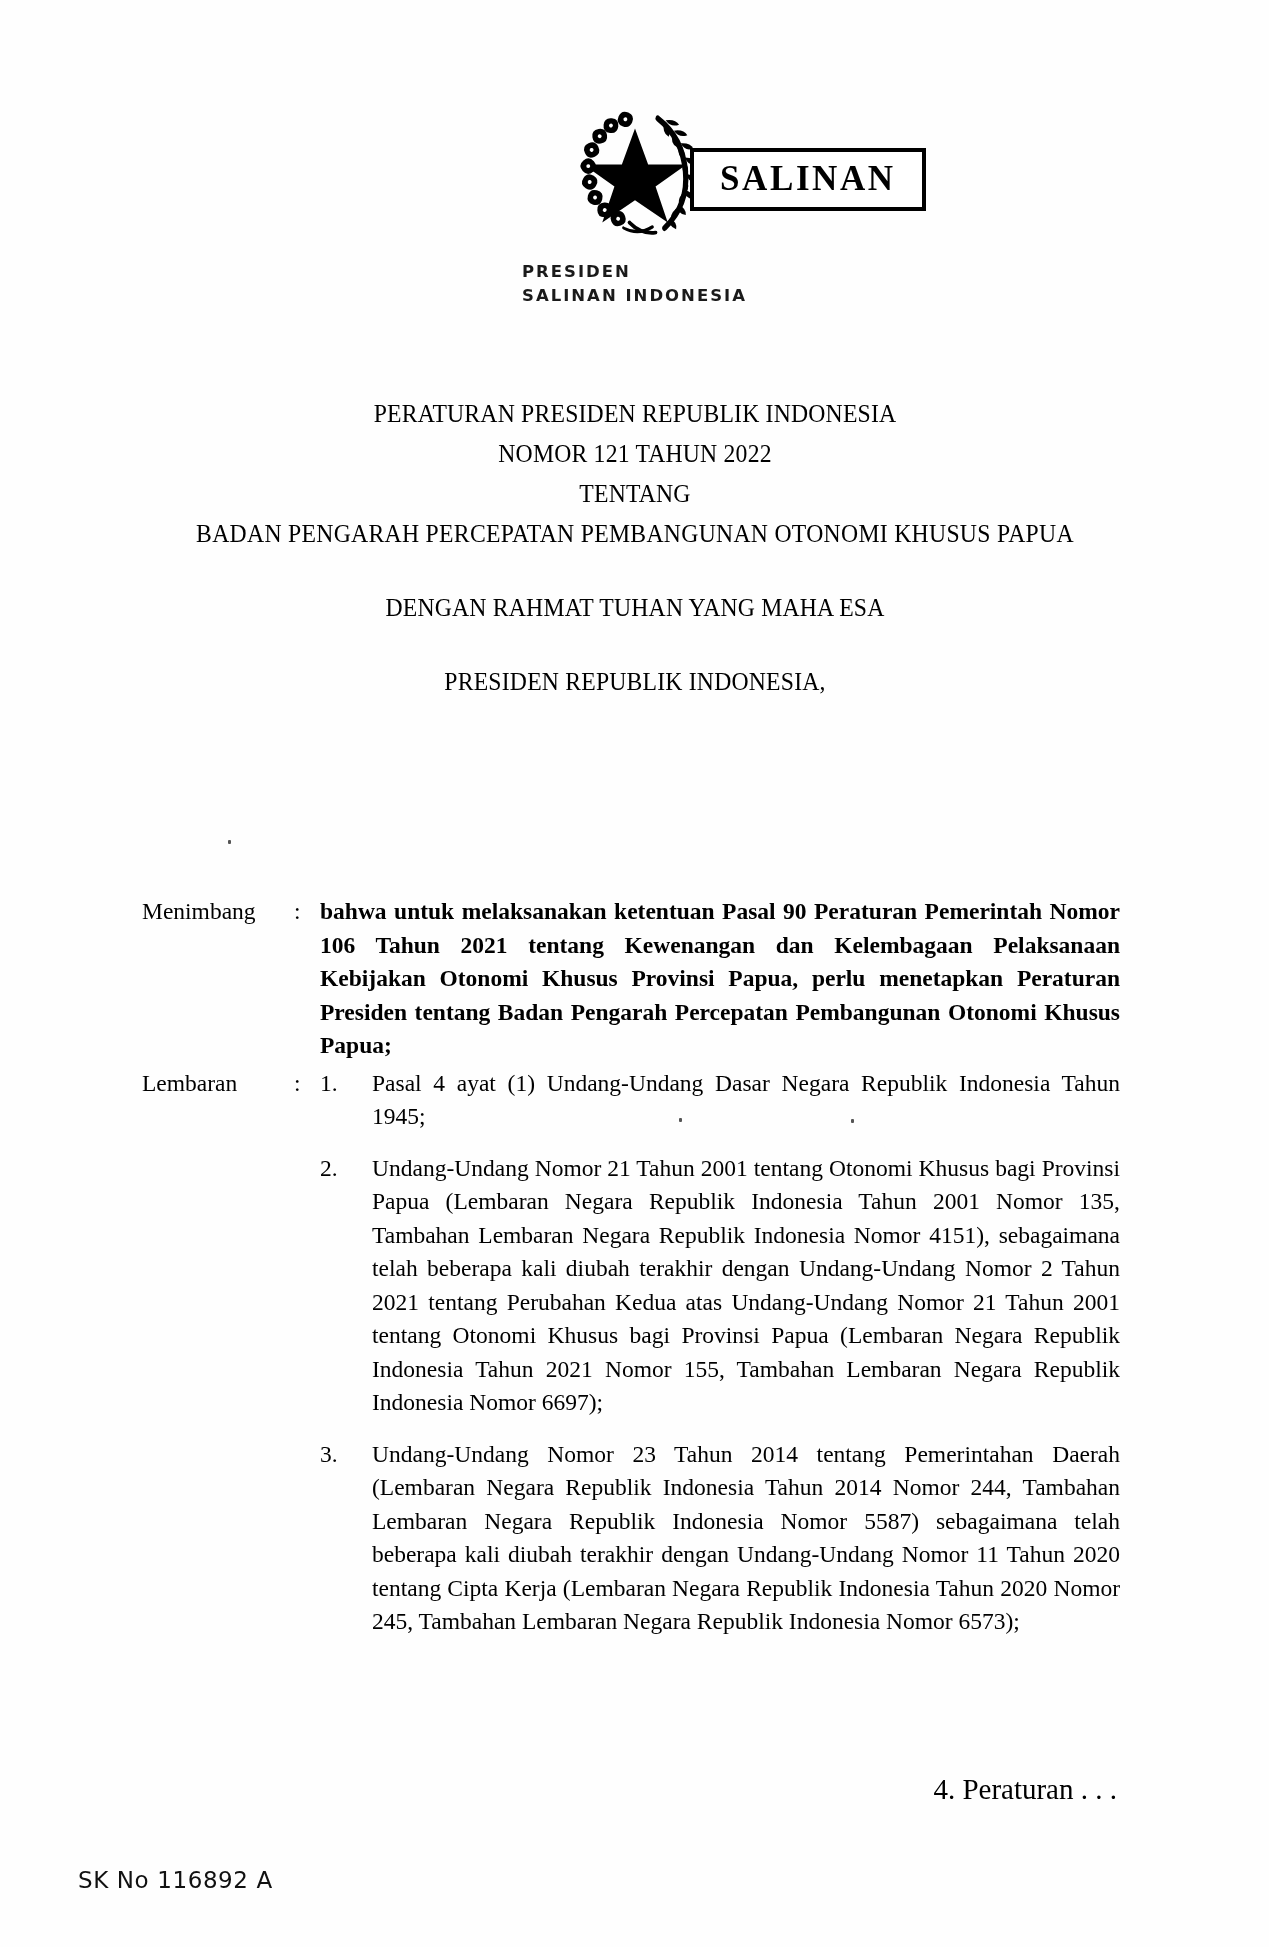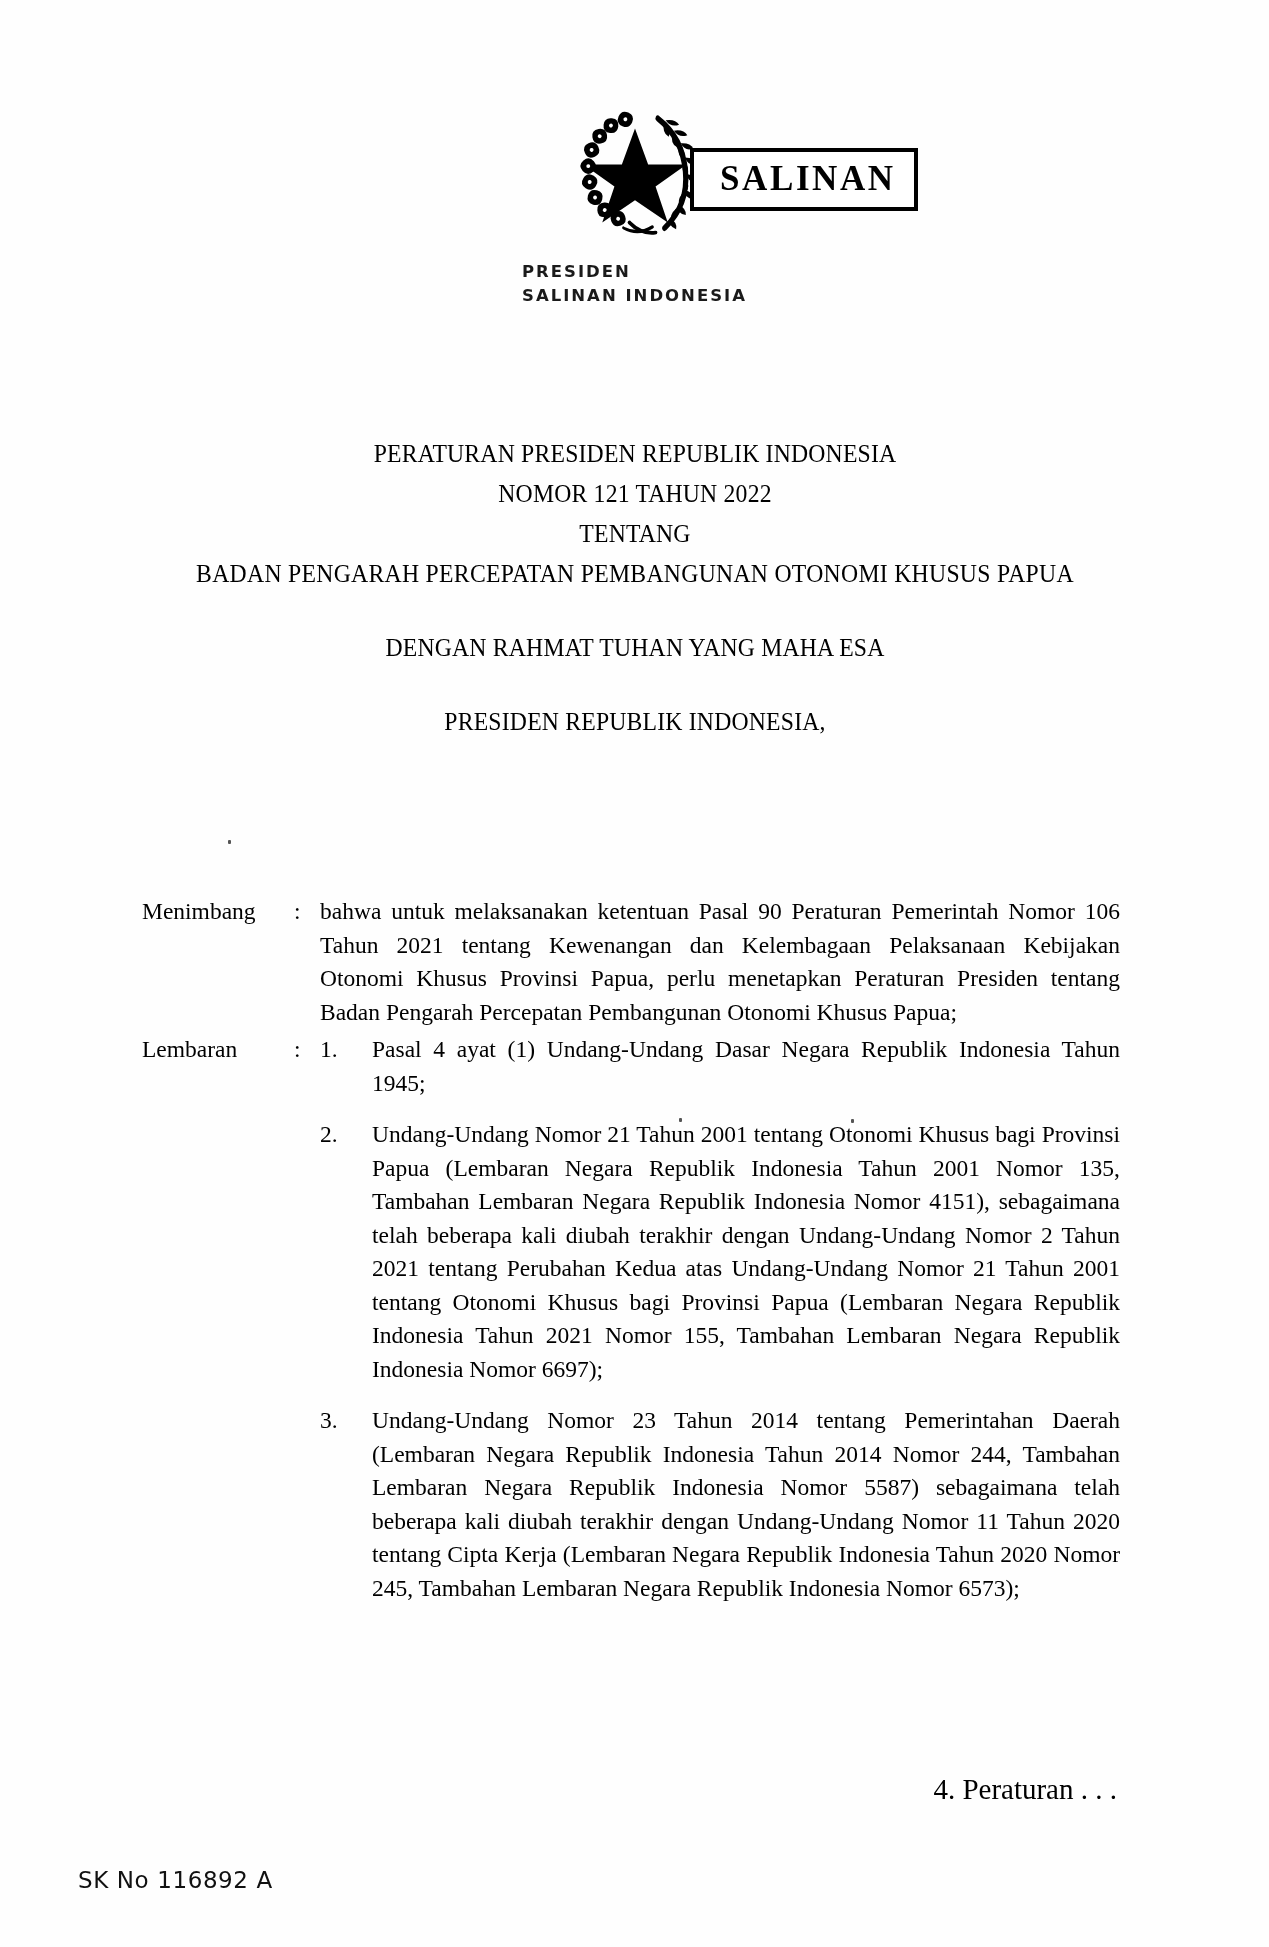--- a/index.html
+++ b/index.html
@@ -60,36 +60,36 @@
   .emblem-caption .cap-line {
     display: block;
     white-space: nowrap;
   }
 
   .salinan-box {
     position: absolute;
     left: 690px;
     top: 148px;
     border: 4px solid #000;
-    padding: 9px 18px 11px 26px;
+    padding: 9px 26px 11px 26px;
     background: #fff;
   }
   .salinan-text {
     font-family: "Liberation Serif", serif;
     font-weight: bold;
     font-size: 35px;
     letter-spacing: 2.6px;
     line-height: 1;
     white-space: nowrap;
   }
 
   
   .title-block {
     position: absolute;
-    top: 434px;
+    top: 394px;
     left: 90px;
     width: 1090px;
     text-align: center;
   }
   .title-line {
     font-family: "Liberation Serif", serif;
     font-size: 25.5px;
     line-height: 40px;
     letter-spacing: 0.2px;
     transform: scaleX(0.93);
@@ -125,20 +125,21 @@
     font-size: 23.5px;
     line-height: 33.5px;
   }
   .clause-body {
     flex: 1 1 auto;
     font-size: 23.5px;
     line-height: 33.5px;
     text-align: justify;
     text-justify: inter-word;
     hyphens: none;
+    font-weight: bold;
   }
 
   .numlist {
     flex: 1 1 auto;
   }
   .numitem {
     display: flex;
     align-items: flex-start;
     margin-bottom: 18px;
   }

